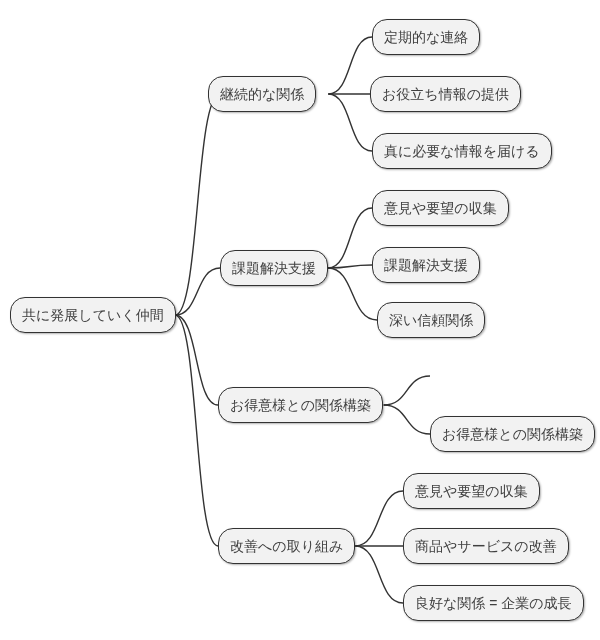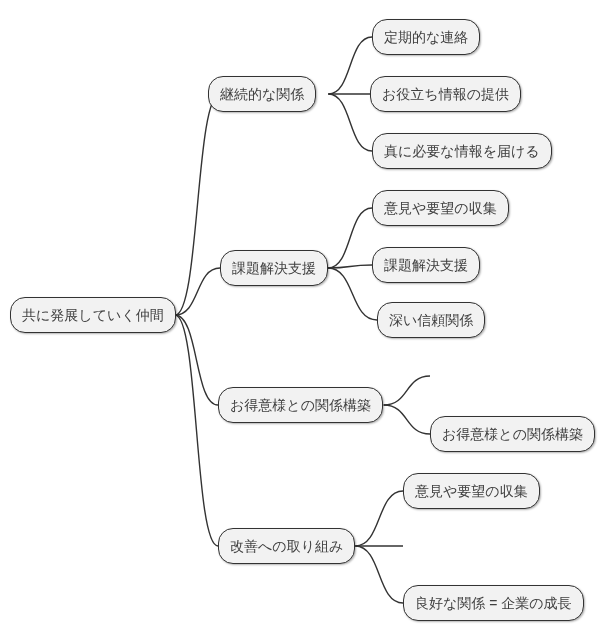--- a/index.html
+++ b/index.html
@@ -55,14 +55,15 @@
   <div class="node" id="n-b2" style="left:220px;top:250px">課題解決支援</div>
   <div class="node" id="n-b2c1" style="left:372px;top:190px">意見や要望の収集</div>
   <div class="node" id="n-b2c2" style="left:372px;top:247px">課題解決支援</div>
   <div class="node" id="n-b2c3" style="left:377px;top:302px">深い信頼関係</div>
 
   <div class="node" id="n-b3" style="left:218px;top:387px">お得意様との関係構築</div>
   <div class="node" id="n-b3c2" style="left:430px;top:416px">お得意様との関係構築</div>
 
   <div class="node" id="n-b4c1" style="left:403px;top:473px">意見や要望の収集</div>
   <div class="node" id="n-b4" style="left:218px;top:528px">改善への取り組み</div>
+  <div class="node" id="n-b4c2" style="left:403px;top:528px">商品やサービスの改善</div>
   <div class="node" id="n-b4c3" style="left:403px;top:585px">良好な関係 = 企業の成長</div>
 </div>
 
 </body></html>

